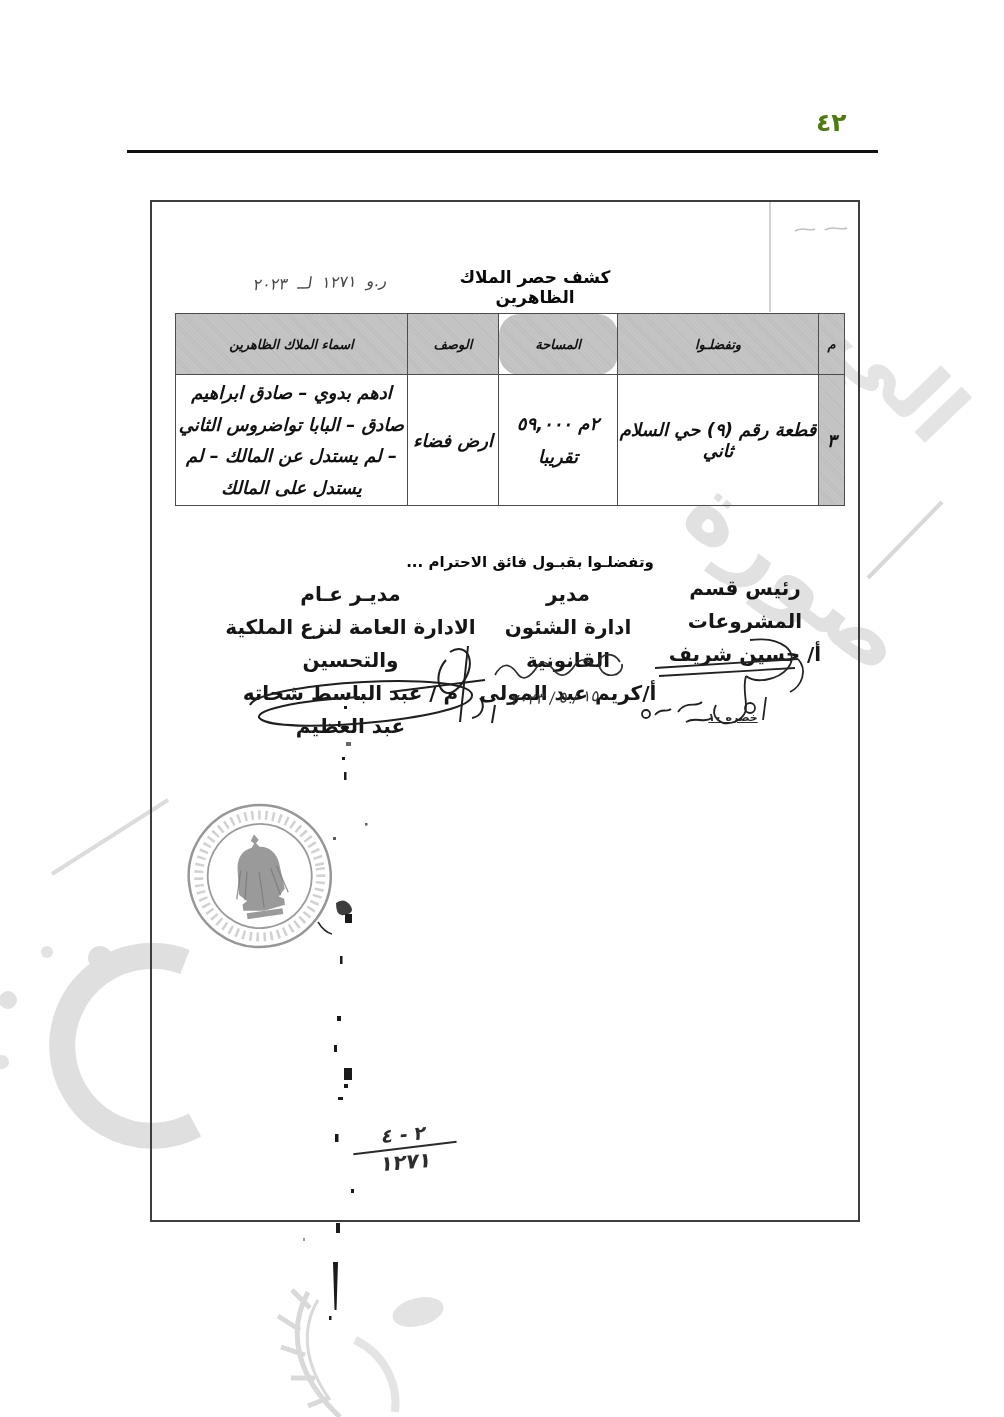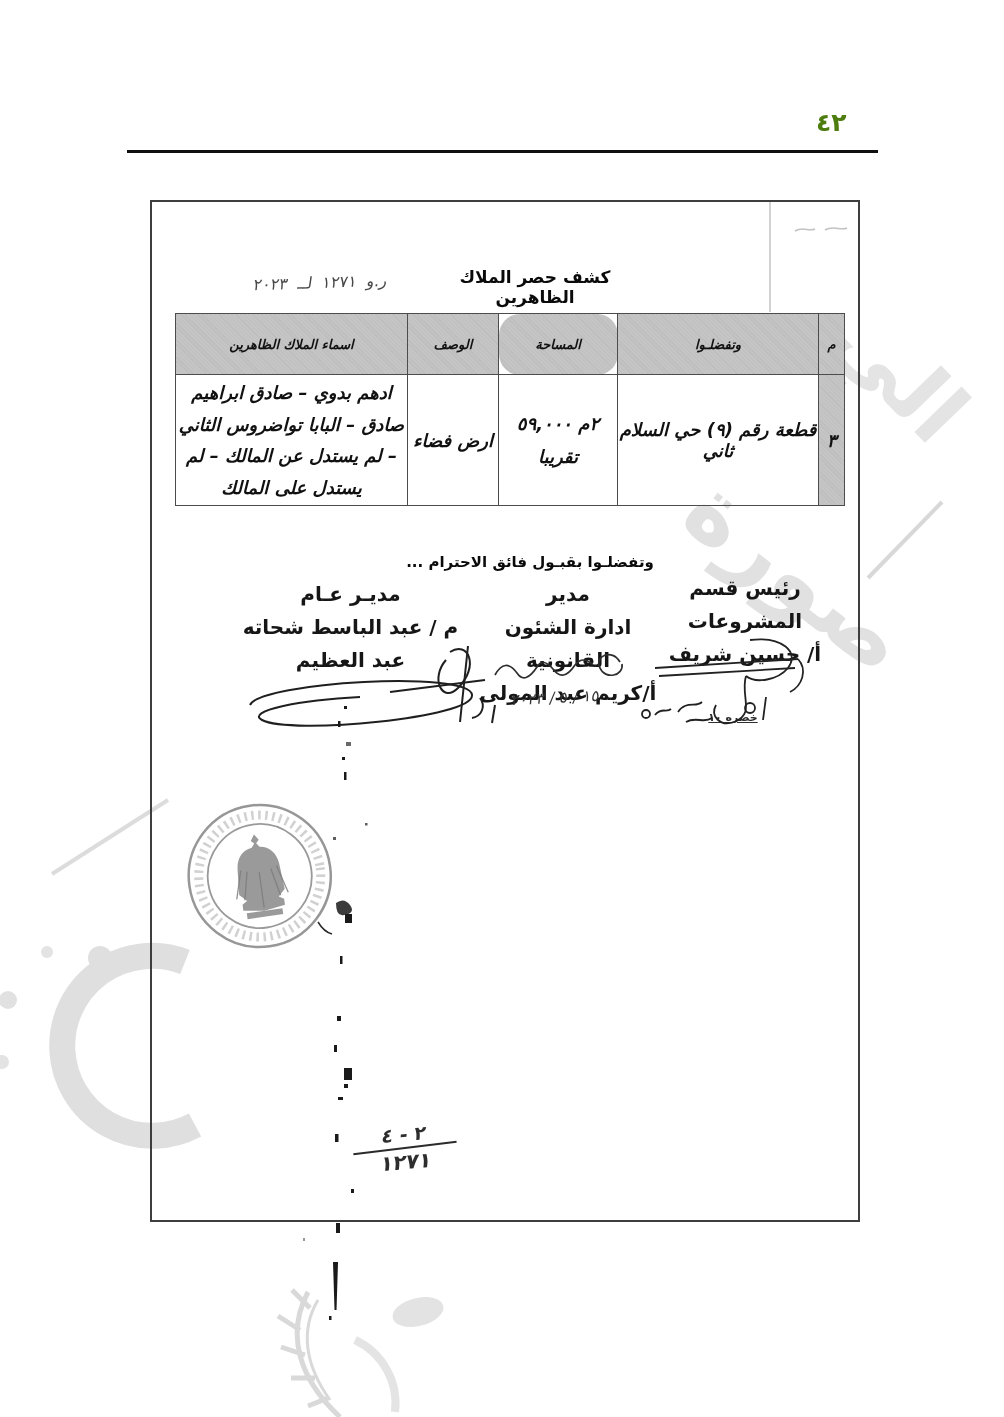--- a/index.html
+++ b/index.html
@@ -130,20 +130,21 @@
 
   <div class="sig sig-middle">
     <div>مدير</div>
     <div>ادارة الشئون القانونية</div>
     <div>أ/كريم عبد المولى</div>
   </div>
   <div class="abs sig-date">١٥ / ٥ / ٢٠٢٣</div>
 
   <div class="sig sig-left">
     <div>مديـر عـام</div>
+    <div>الادارة العامة لنزع الملكية والتحسين</div>
     <div>م / عبد الباسط شحاته عبد العظيم</div>
   </div>
 
   <svg class="abs stamp" viewBox="0 0 160 160">
     <circle cx="80" cy="78" r="71" fill="none" stroke="#979797" stroke-width="2.5"></circle>
     <circle cx="80" cy="78" r="52" fill="none" stroke="#9a9a9a" stroke-width="1.8"></circle>
     <circle cx="80" cy="78" r="61" fill="none" stroke="#a3a3a3" stroke-width="9" stroke-dasharray="2.5 4.5" opacity="0.5"></circle>
     <g>
       <path d="M80 36 l4 6 -3 3 3 4 c10 1 16 9 17 19 l2 26 -7 7 5 3 0 6 -21 3 -21 -3 0 -6 5 -3 -7 -7 2 -26 c1 -10 7 -18 17 -19 l3 -4 -3 -3 z" fill="#8f8f8f" opacity="0.9"></path>
       <rect x="62" y="113" width="36" height="6" fill="#8f8f8f" opacity="0.9"></rect>

